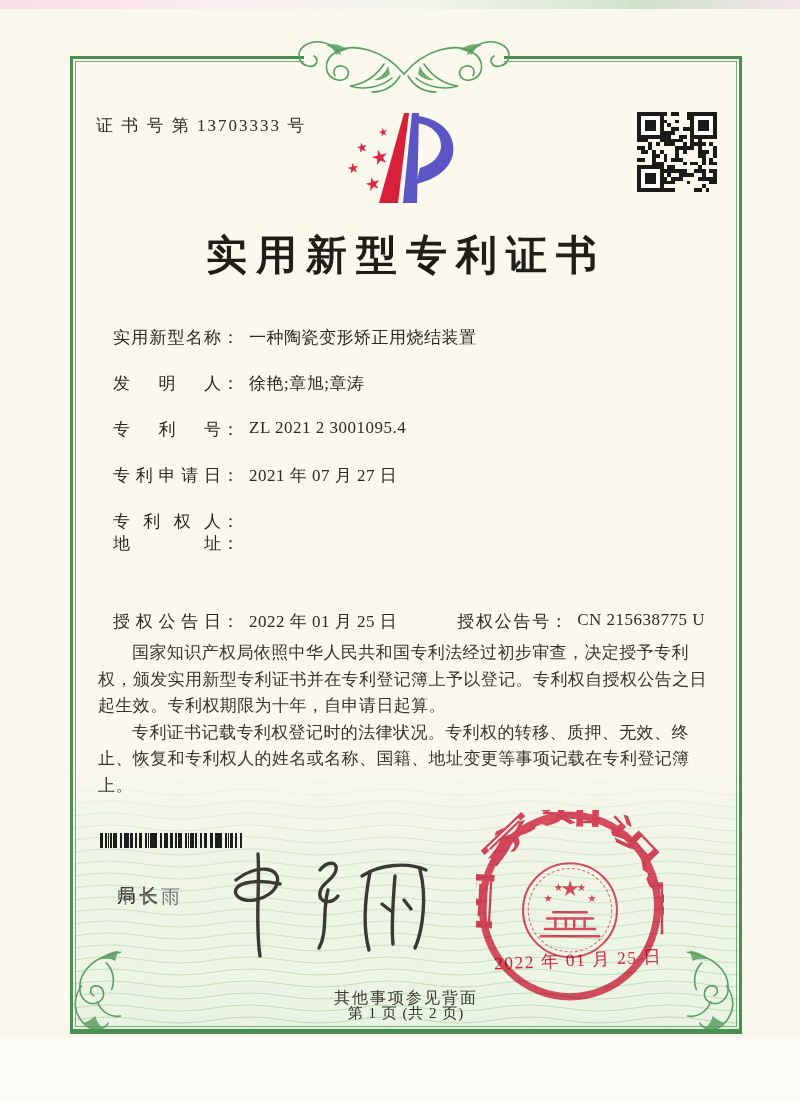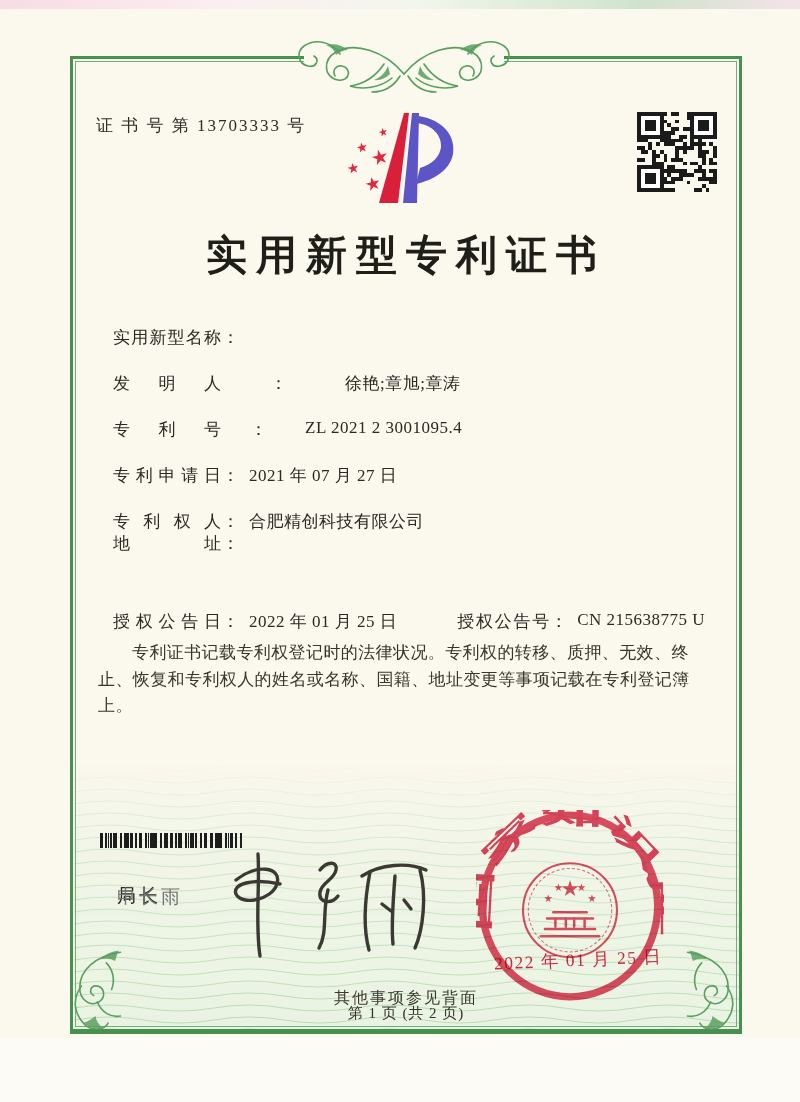--- a/index.html
+++ b/index.html
@@ -42,21 +42,21 @@
   .row{position:absolute;left:113px;font-size:17px;display:flex;align-items:flex-start;color:#2b2923;}
   .flabel{
     display:inline-block;width:108px;
     text-align:justify;text-align-last:justify;text-justify:inter-character;
   }
   .fcolon{margin-left:1px;}
   .fval{margin-left:10px;letter-spacing:0.5px;}
   .fval.wrap{width:478px;line-height:26px;}
   .fgroup2{display:flex;margin-left:60px;}
   .fgroup2 .flabel{width:92px;}
-  .row-name{top:326px;} .row-inventor{top:372px;gap:48px;} .row-patno{top:418px;gap:28px;}
+  .row-name{top:326px;} .row-inventor{top:372px;} .row-patno{top:418px;}
   .row-filing{top:464px;} .row-patentee{top:510px;} .row-address{top:532px;}
   .row-grant{top:610px;}
   
   .body-text{
     position:absolute;left:98px;top:640px;width:622px;
     font-size:17px;line-height:26.5px;letter-spacing:0.4px;color:#38352c;
   }
   .body-text p{margin:0;text-indent:2em;}
   
   .barcode{
@@ -320,57 +320,58 @@
         <rect x="72" y="80" width="4" height="4"></rect>
       </g>
     </svg>
 </div>
 
 <div class="title">实用新型专利证书</div>
 
 <div class="row row-name">
   <span class="flabel">实用新型名称</span>
     <span class="fcolon">：</span>
+  <span class="fval">一种陶瓷变形矫正用烧结装置</span>
 </div>
 <div class="row row-inventor">
   <span class="flabel">发明人</span>
     <span class="fcolon">：</span>
   <span class="fval">徐艳;章旭;章涛</span>
 </div>
 <div class="row row-patno">
   <span class="flabel">专利号</span>
     <span class="fcolon">：</span>
   <span class="fval">ZL 2021 2 3001095.4</span>
 </div>
 <div class="row row-filing">
   <span class="flabel">专利申请日</span>
     <span class="fcolon">：</span>
   <span class="fval">2021 年 07 月 27 日</span>
 </div>
 <div class="row row-patentee">
   <span class="flabel">专利权人</span>
     <span class="fcolon">：</span>
-  <span class="fval">合肥精创科技有限公司</span>
 </div>
 <div class="row row-address">
   <span class="flabel">地址</span>
     <span class="fcolon">：</span>
 </div>
 <div class="row row-grant">
   <span class="flabel">授权公告日</span>
     <span class="fcolon">：</span>
   <span class="fval">2022 年 01 月 25 日</span>
   <span class="fgroup2">
     <span class="flabel">授权公告号</span>
       <span class="fcolon">：</span>
     <span class="fval">CN 215638775 U</span>
   </span>
 </div>
 
 <div class="body-text">
+  <p>国家知识产权局依照中华人民共和国专利法经过初步审查，决定授予专利权，颁发实用新型专利证书并在专利登记簿上予以登记。专利权自授权公告之日起生效。专利权期限为十年，自申请日起算。</p>
   <p>专利证书记载专利权登记时的法律状况。专利权的转移、质押、无效、终止、恢复和专利权人的姓名或名称、国籍、地址变更等事项记载在专利登记簿上。</p>
 </div>
 
 <div class="barcode"></div>
 
 <div class="officer-title">局长</div>
 <div class="officer-name">申长雨</div>
 
 <div class="signature">
   <svg width="218" height="120" viewBox="0 0 218 120">

